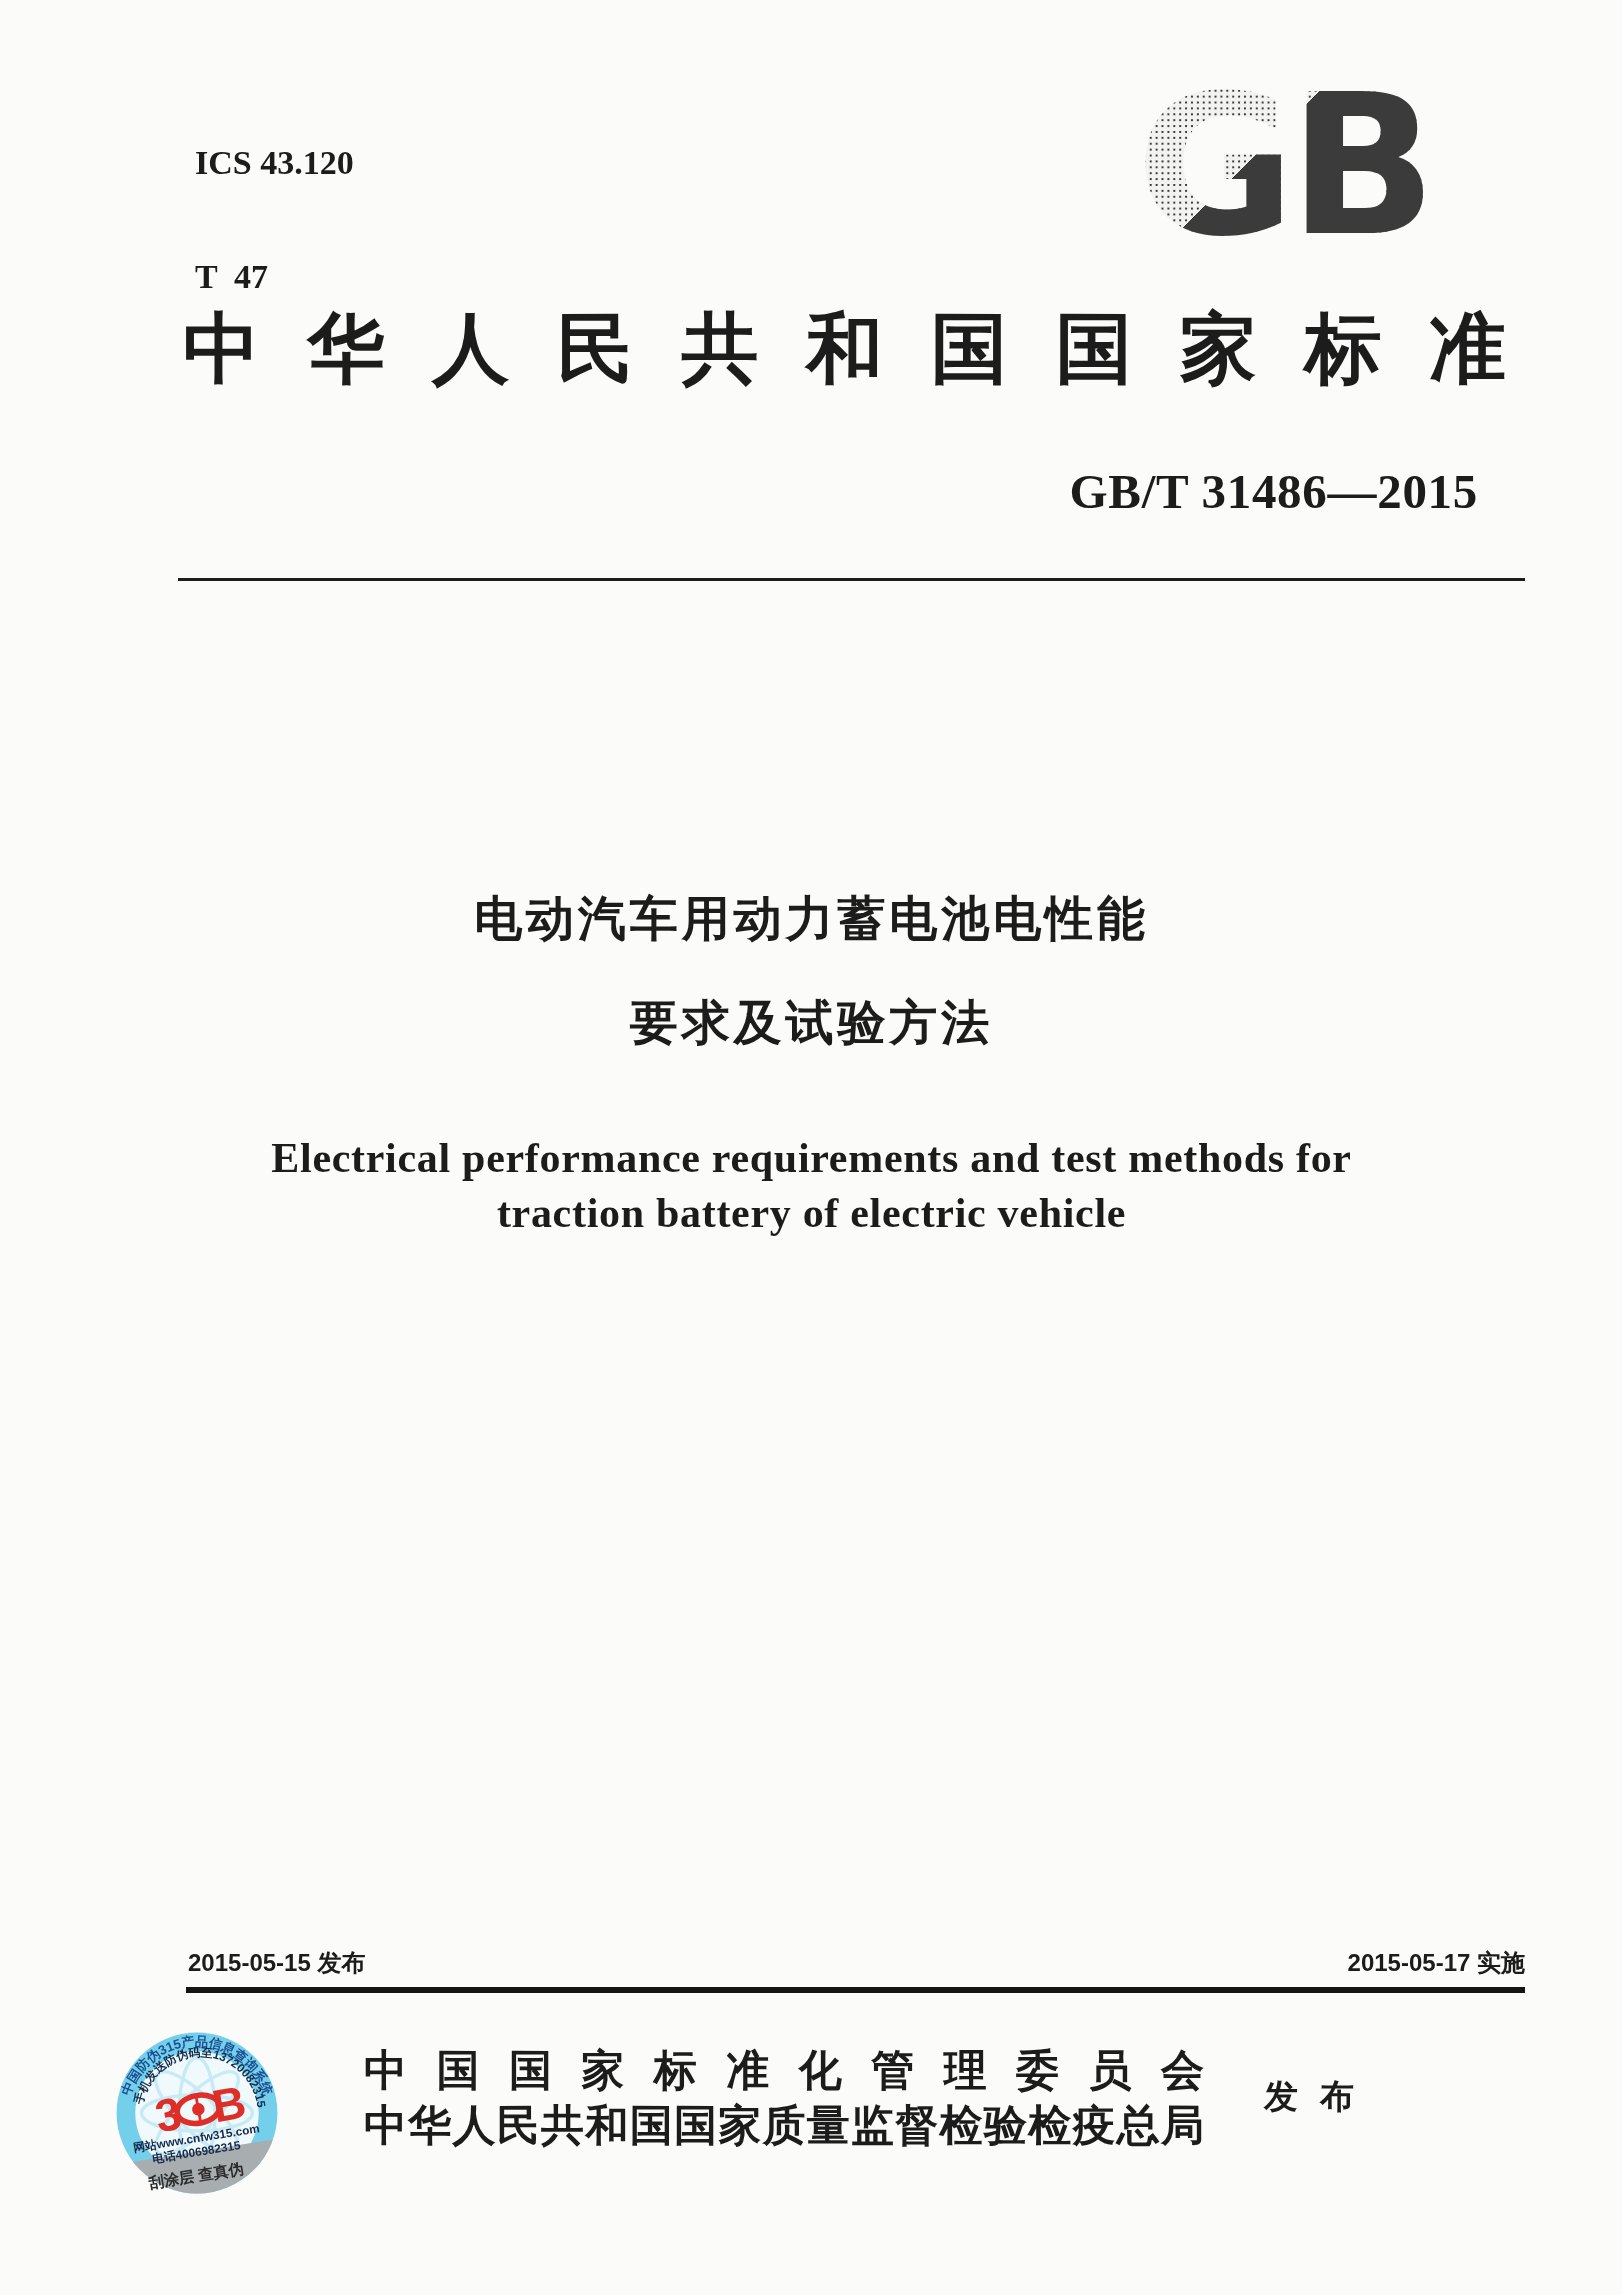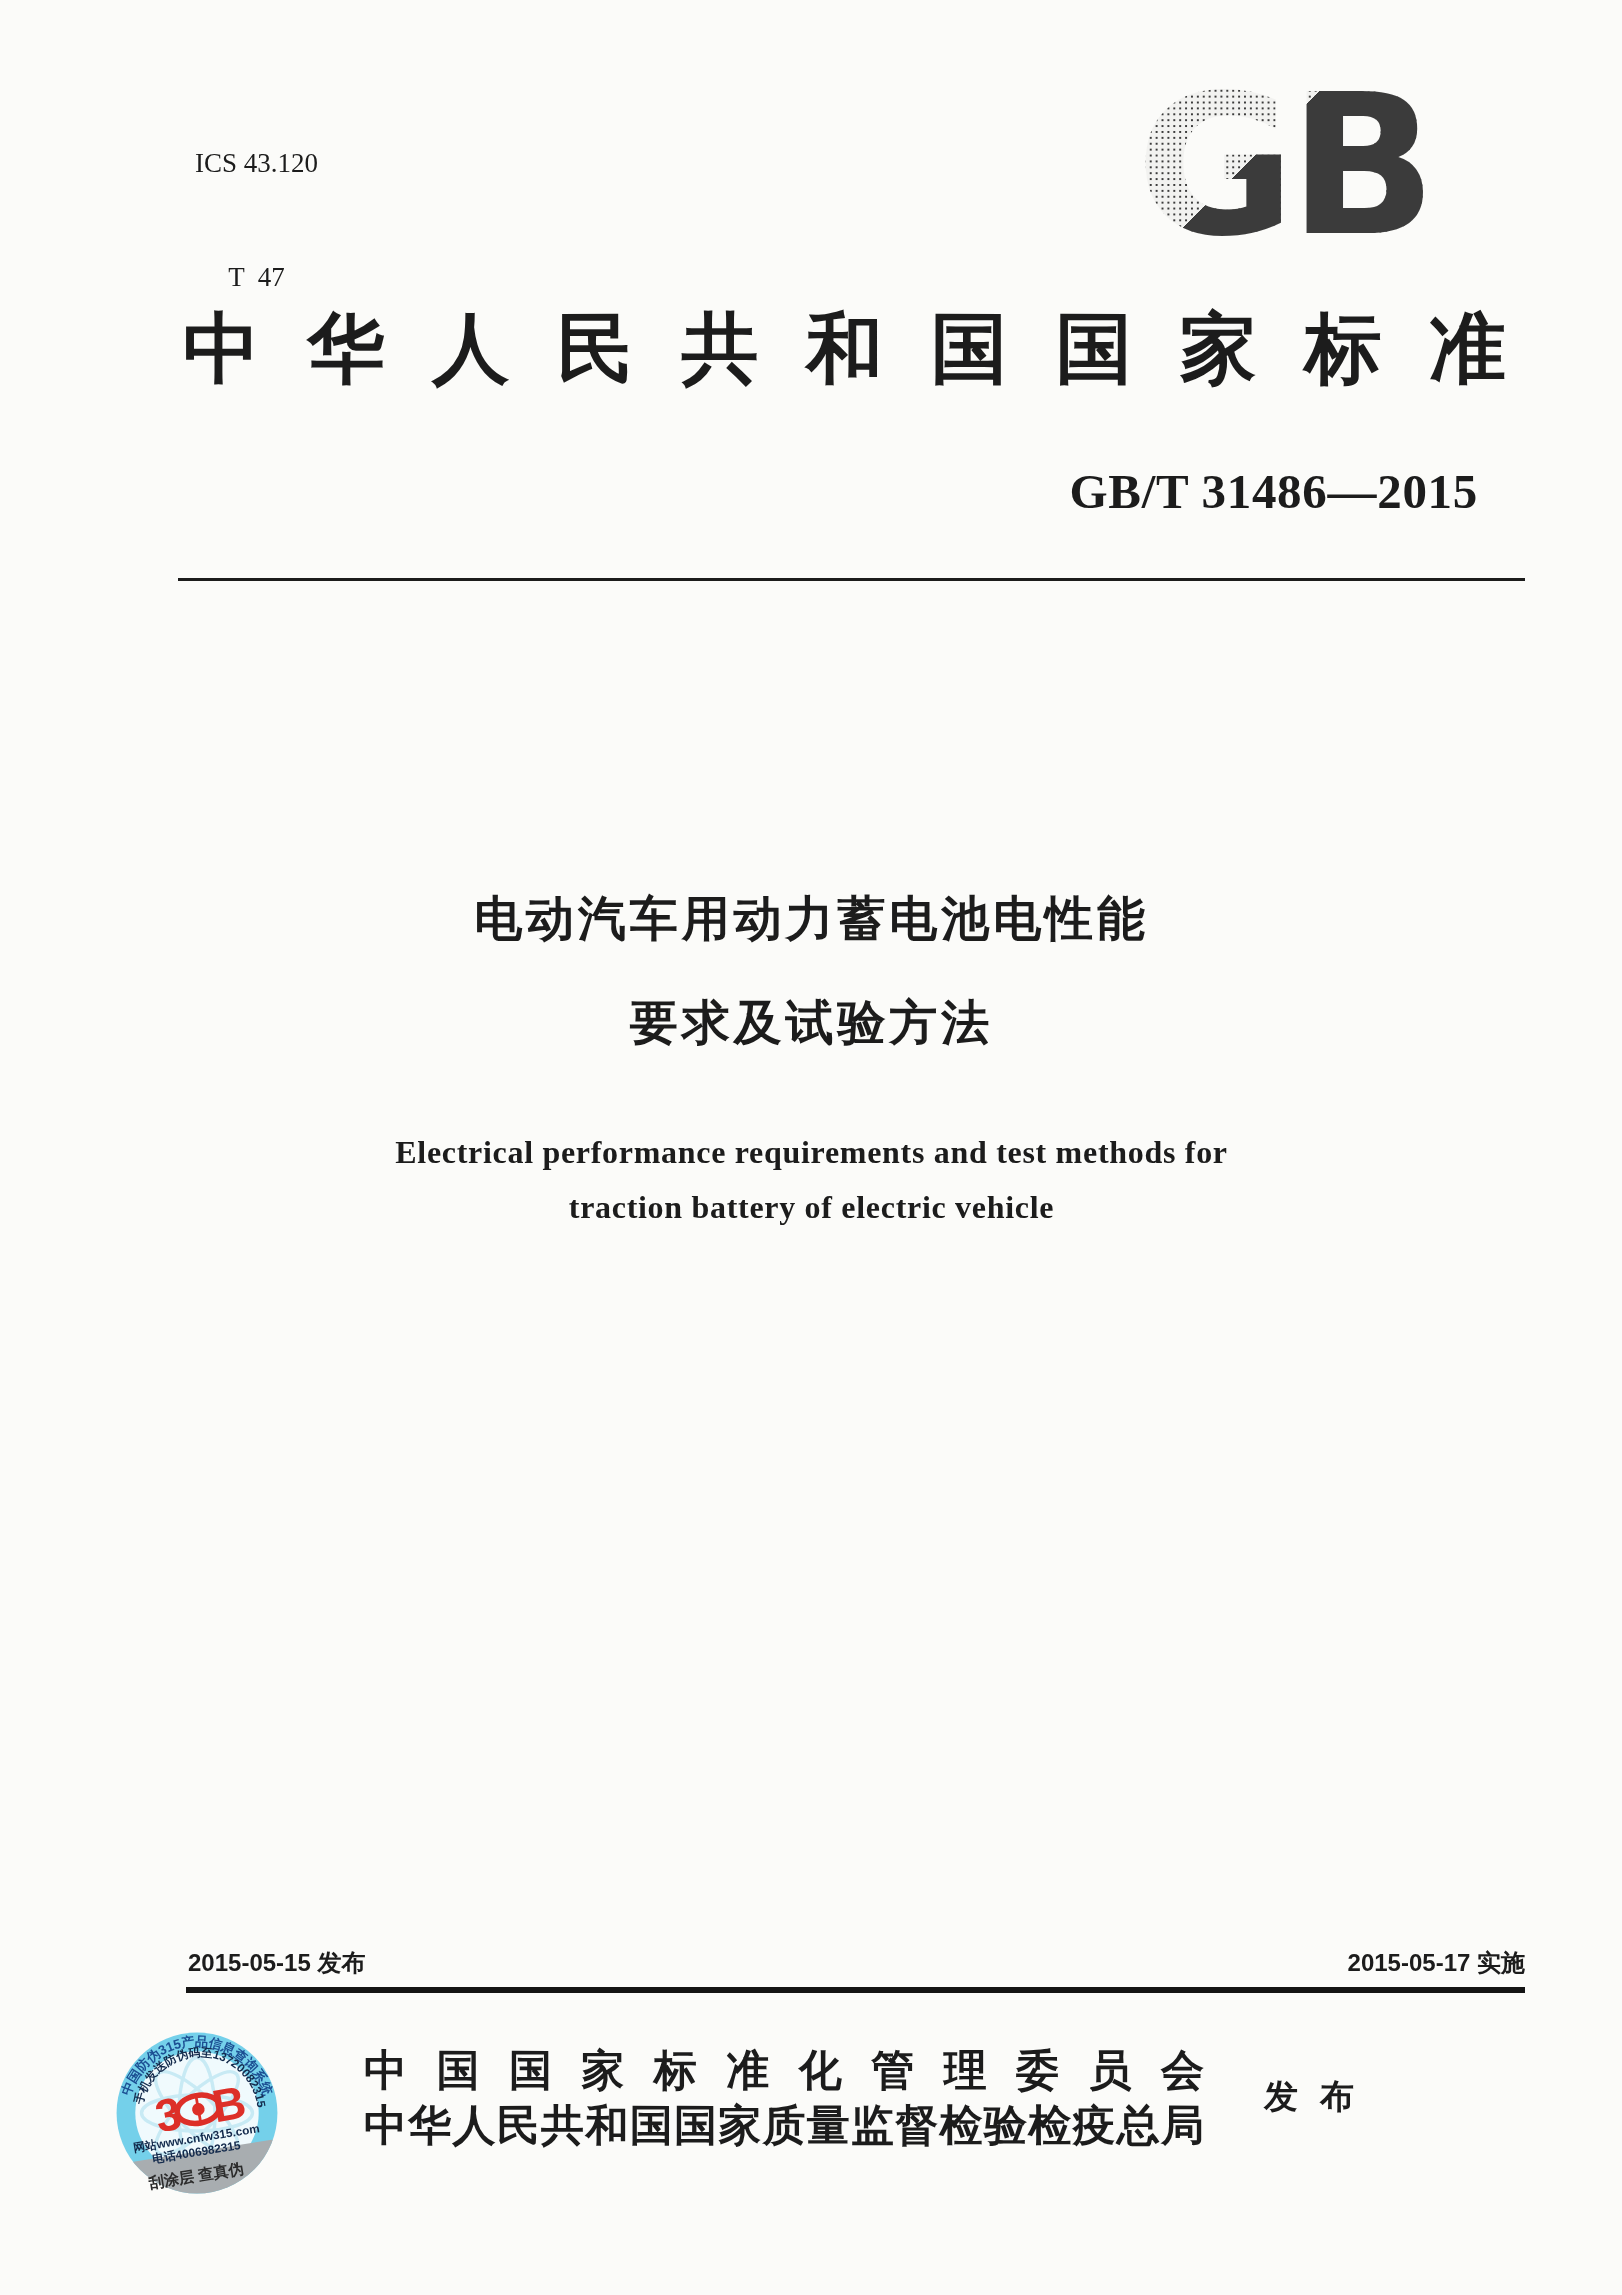--- a/index.html
+++ b/index.html
@@ -2,21 +2,21 @@
 <html style="font-size:10.5px"><head>
 <meta charset="utf-8">
 <style>
   html,body{margin:0;padding:0;}
   body{
     width:1623px;height:2295px;position:relative;overflow:hidden;
     background:#fbfbf9;color:#1c1c1c;
     font-family:"Liberation Serif", serif;
   }
   
-  .ics-block{position:absolute;left:195px;top:68px;font-weight:400;font-size:27px;line-height:38px;white-space:pre;text-align:center;}
+  .ics-block{position:absolute;left:195px;top:68px;font-weight:700;font-size:34px;line-height:38px;white-space:pre;}
   
   .gb-logo{
     position:absolute;left:1136px;top:76px;width:292px;height:181px;
     font-family:"DejaVu Sans", sans-serif;font-weight:900;
     font-size:194px;line-height:181px;letter-spacing:-6.5px;text-align:center;
     background:
       linear-gradient(135deg, rgba(0,0,0,0) 42%, #3b3b3b 42%),
       radial-gradient(circle, #3b3b3b 1.1px, #f2f2f0 1.2px);
     background-size:100% 100%, 5.9px 5.9px;
     -webkit-background-clip:text;background-clip:text;color:transparent;
@@ -35,21 +35,21 @@
   
   .title-cn{
     position:absolute;left:0;width:100%;text-align:center;
     font-family:"Liberation Sans", sans-serif;font-weight:900;
     font-size:48px;letter-spacing:3.9px;white-space:pre;
   }
   .title-cn.l1{top:887px;}
   .title-cn.l2{top:991px;}
   .title-en{
     position:absolute;left:0;width:100%;text-align:center;
-    font-weight:700;font-size:32px;letter-spacing:0.7px;white-space:pre;
+    font-weight:700;font-size:42px;letter-spacing:0.7px;white-space:pre;
   }
   .title-en.l1{top:1134px;}
   .title-en.l2{top:1189px;}
   
   .date{position:absolute;top:1947px;font-family:"Liberation Sans", sans-serif;font-weight:700;font-size:24px;white-space:pre;}
   .date.issue{left:188px;}
   .date.impl{right:98px;}
   .rule-thick{position:absolute;left:186px;top:1987px;width:1339px;height:5.9px;background:#141414;}
   
   .issuer{

